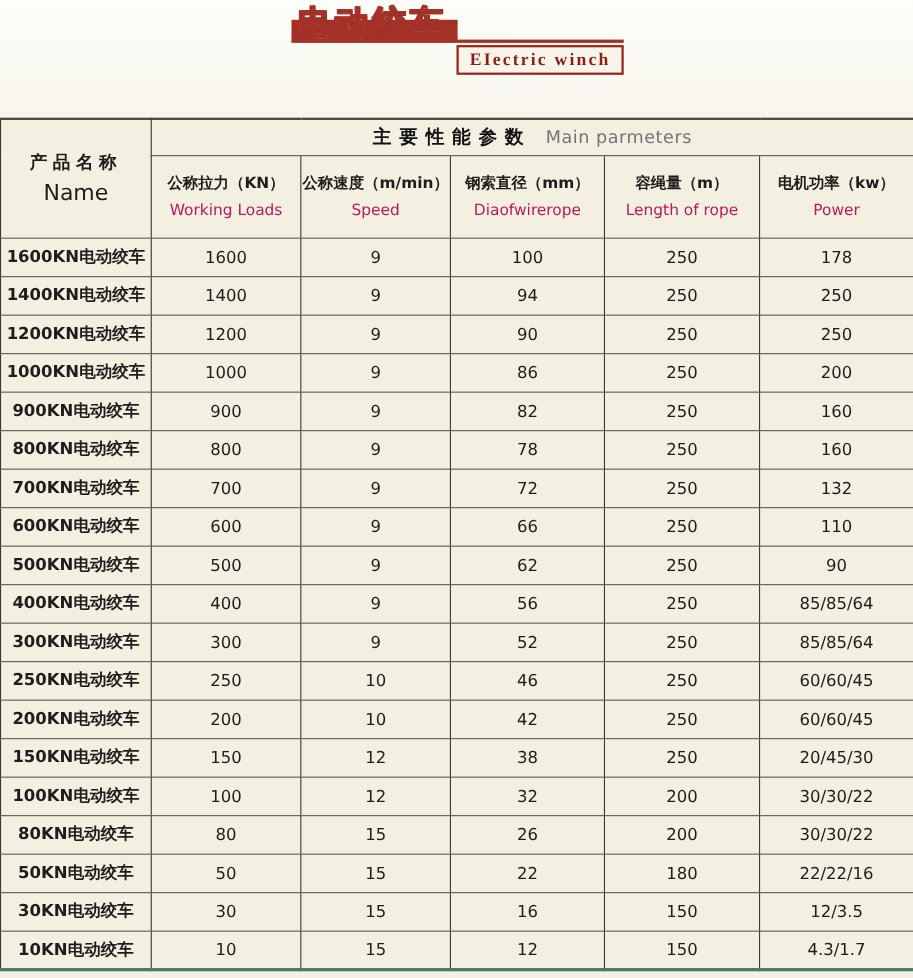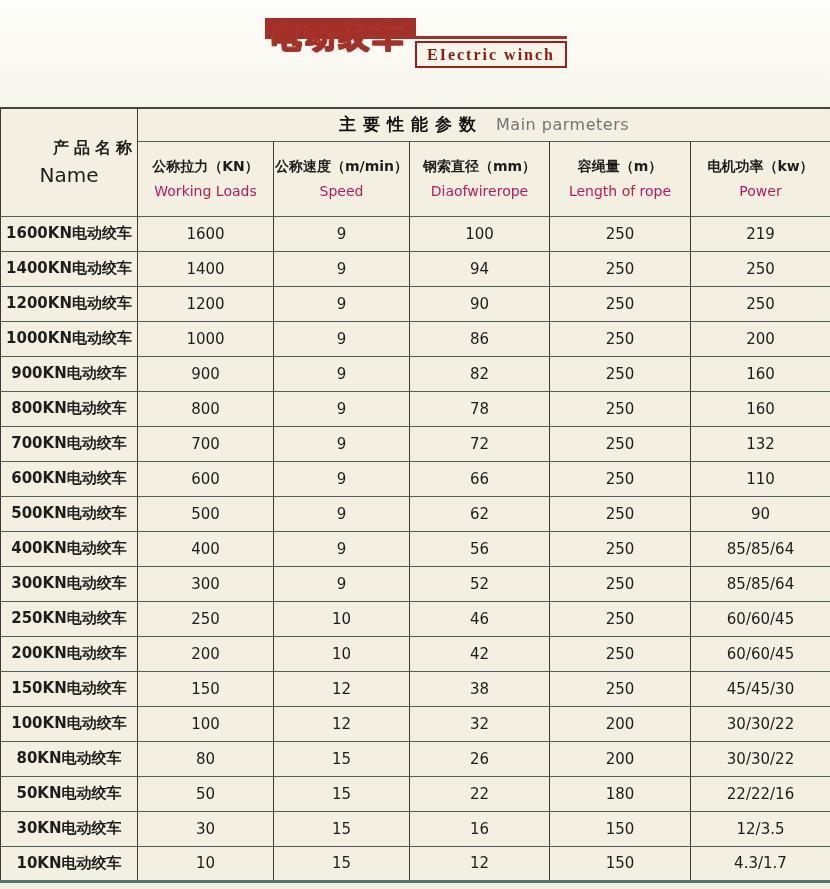--- a/index.html
+++ b/index.html
@@ -26,21 +26,21 @@
     background: #a43128;
   }
   .banner-line {
     position: absolute;
     left: 265px; top: 36px;
     width: 302px; height: 3px;
     background: #a43128;
   }
   .banner-cn {
     position: absolute;
-    left: 271px; top: 20px;
+    left: 271px; top: 5px;
     width: 165px;
     font-size: 30px;
     line-height: 34px;
     font-weight: 900;
     letter-spacing: 4px;
     color: #ffffff;
     -webkit-text-stroke: 1.2px #a43128;
     text-shadow: 1px 1px 0 #a43128, -1px 1px 0 #a43128, 1px -1px 0 #a43128, -1px -1px 0 #a43128;
     white-space: nowrap;
   }
@@ -103,21 +103,20 @@
     font-weight: 500;
     letter-spacing: 0.5px;
     margin-left: 8px;
     color: #737373;
   }
   th.name-th .cn {
     font-size: 16px;
     font-weight: bold;
     letter-spacing: 5px;
     margin-bottom: 4px;
-    text-align: right;
   }
   th.name-th .en {
     font-size: 20px;
     font-weight: 500;
   }
   th.sub-th .cn {
     font-size: 14px;
     font-weight: bold;
     margin-bottom: 7px;
     white-space: nowrap;
@@ -196,21 +195,21 @@
         </th>
       </tr>
     </thead>
     <tbody id="spec-tbody">
         <tr>
     <td class="name-td">1600KN电动绞车</td>
     <td class="val-td">1600</td>
     <td class="val-td">9</td>
     <td class="val-td">100</td>
     <td class="val-td">250</td>
-    <td class="val-td">219</td>
+    <td class="val-td">178</td>
   </tr>
         <tr>
     <td class="name-td">1400KN电动绞车</td>
     <td class="val-td">1400</td>
     <td class="val-td">9</td>
     <td class="val-td">94</td>
     <td class="val-td">250</td>
     <td class="val-td">250</td>
   </tr>
         <tr>
@@ -300,21 +299,21 @@
     <td class="val-td">42</td>
     <td class="val-td">250</td>
     <td class="val-td">60/60/45</td>
   </tr>
         <tr>
     <td class="name-td">150KN电动绞车</td>
     <td class="val-td">150</td>
     <td class="val-td">12</td>
     <td class="val-td">38</td>
     <td class="val-td">250</td>
-    <td class="val-td">45/45/30</td>
+    <td class="val-td">20/45/30</td>
   </tr>
         <tr>
     <td class="name-td">100KN电动绞车</td>
     <td class="val-td">100</td>
     <td class="val-td">12</td>
     <td class="val-td">32</td>
     <td class="val-td">200</td>
     <td class="val-td">30/30/22</td>
   </tr>
         <tr>

